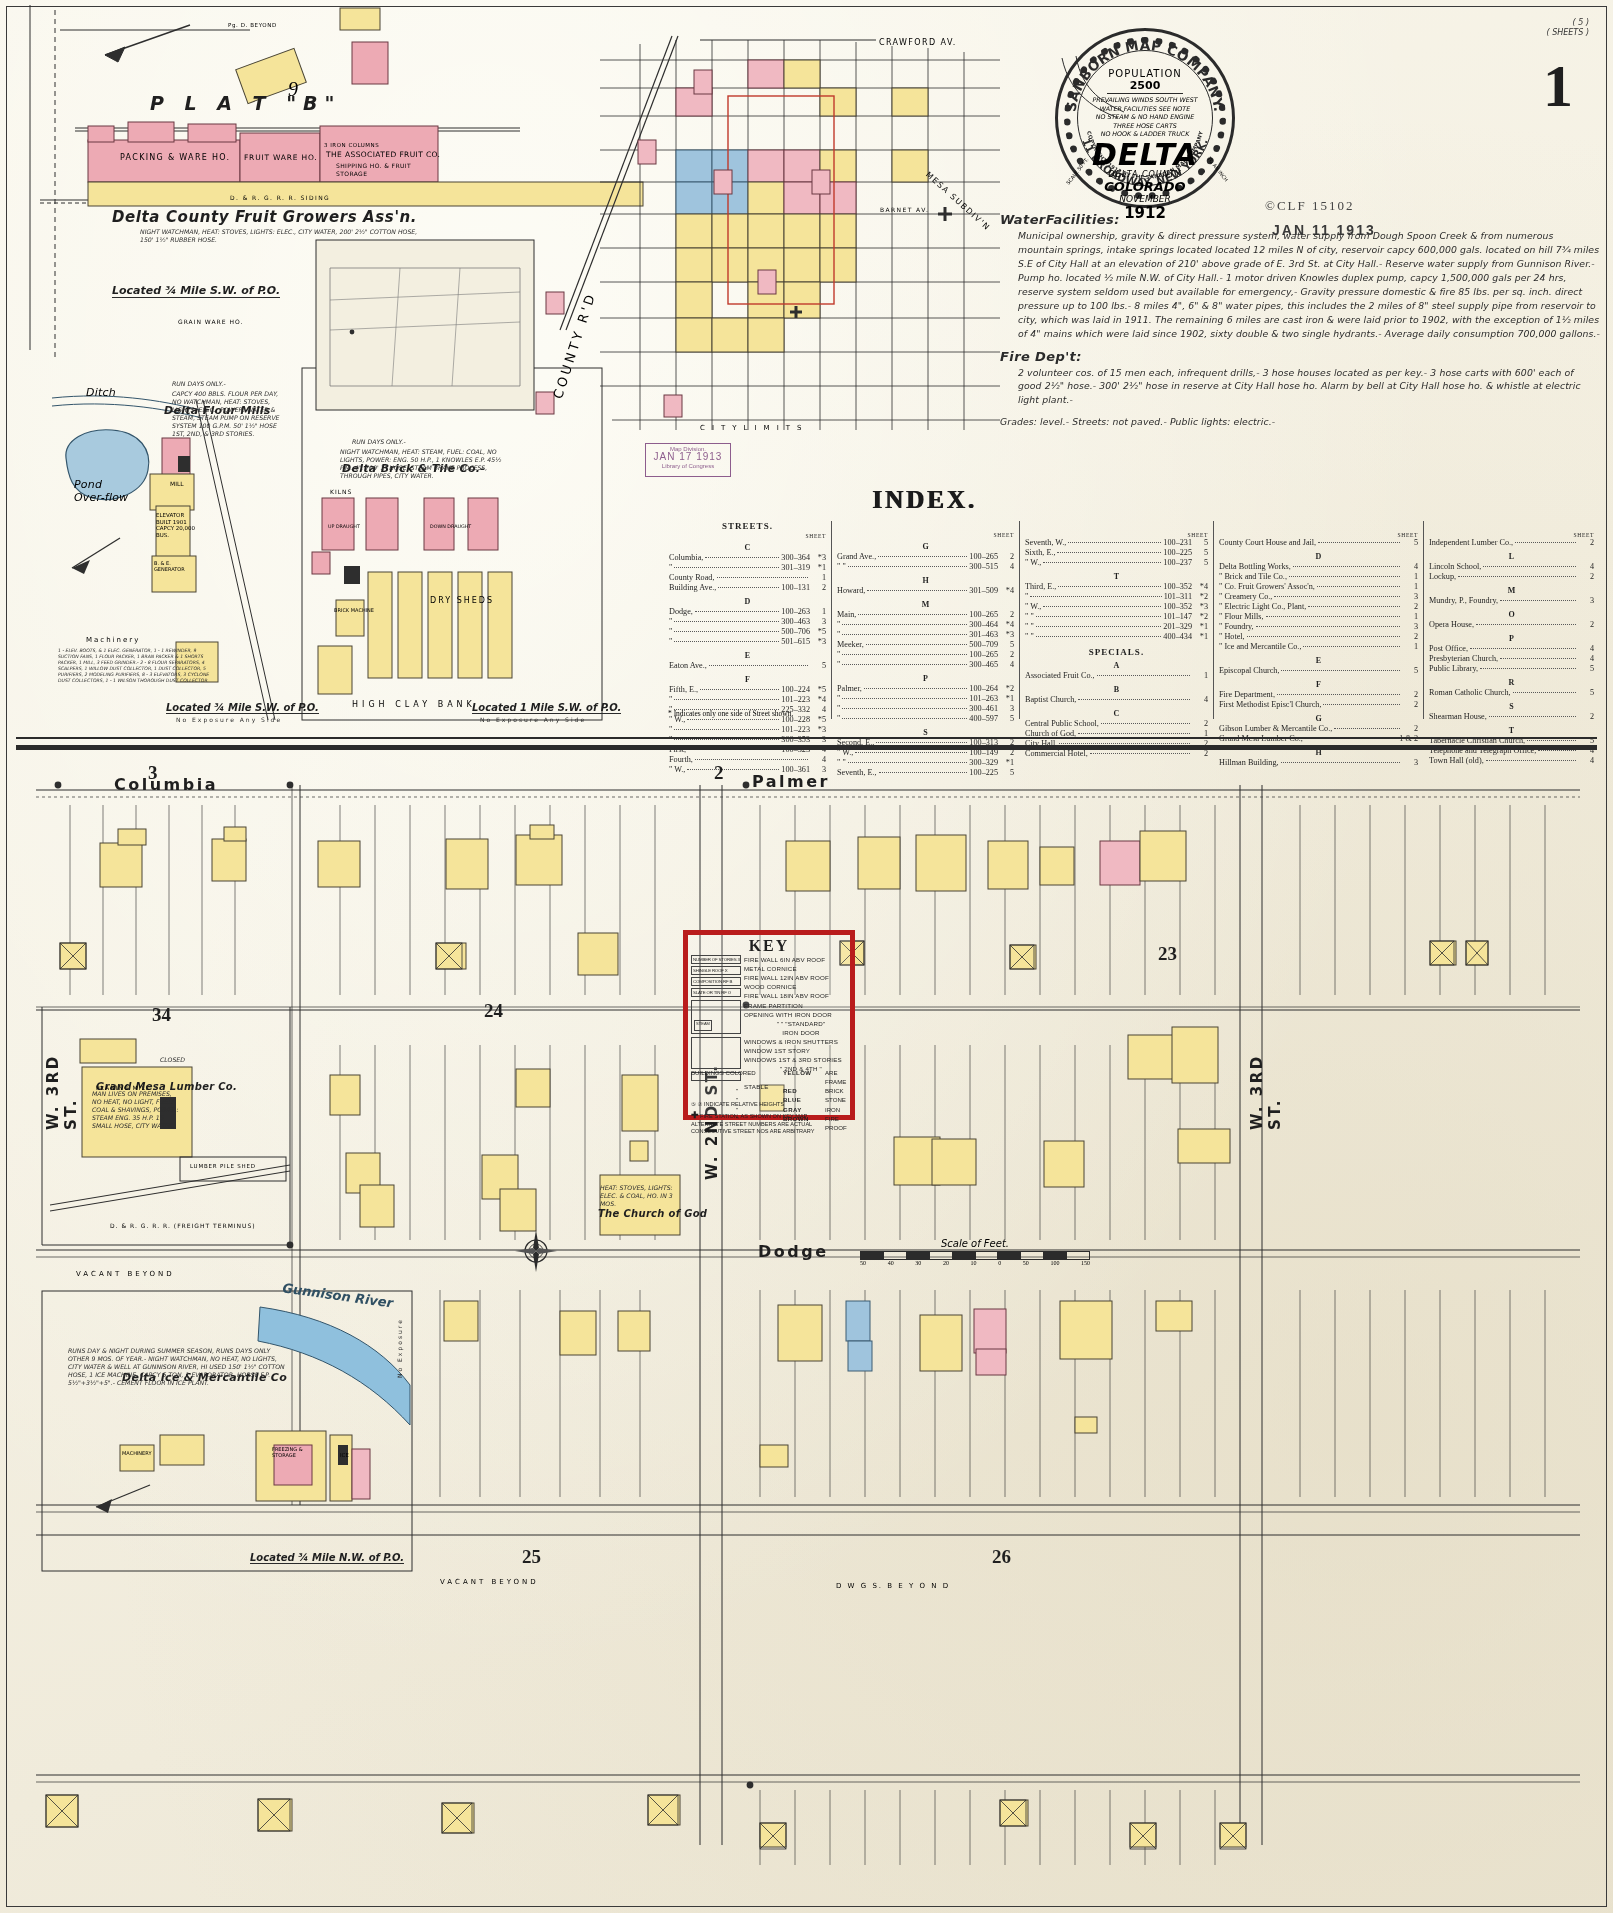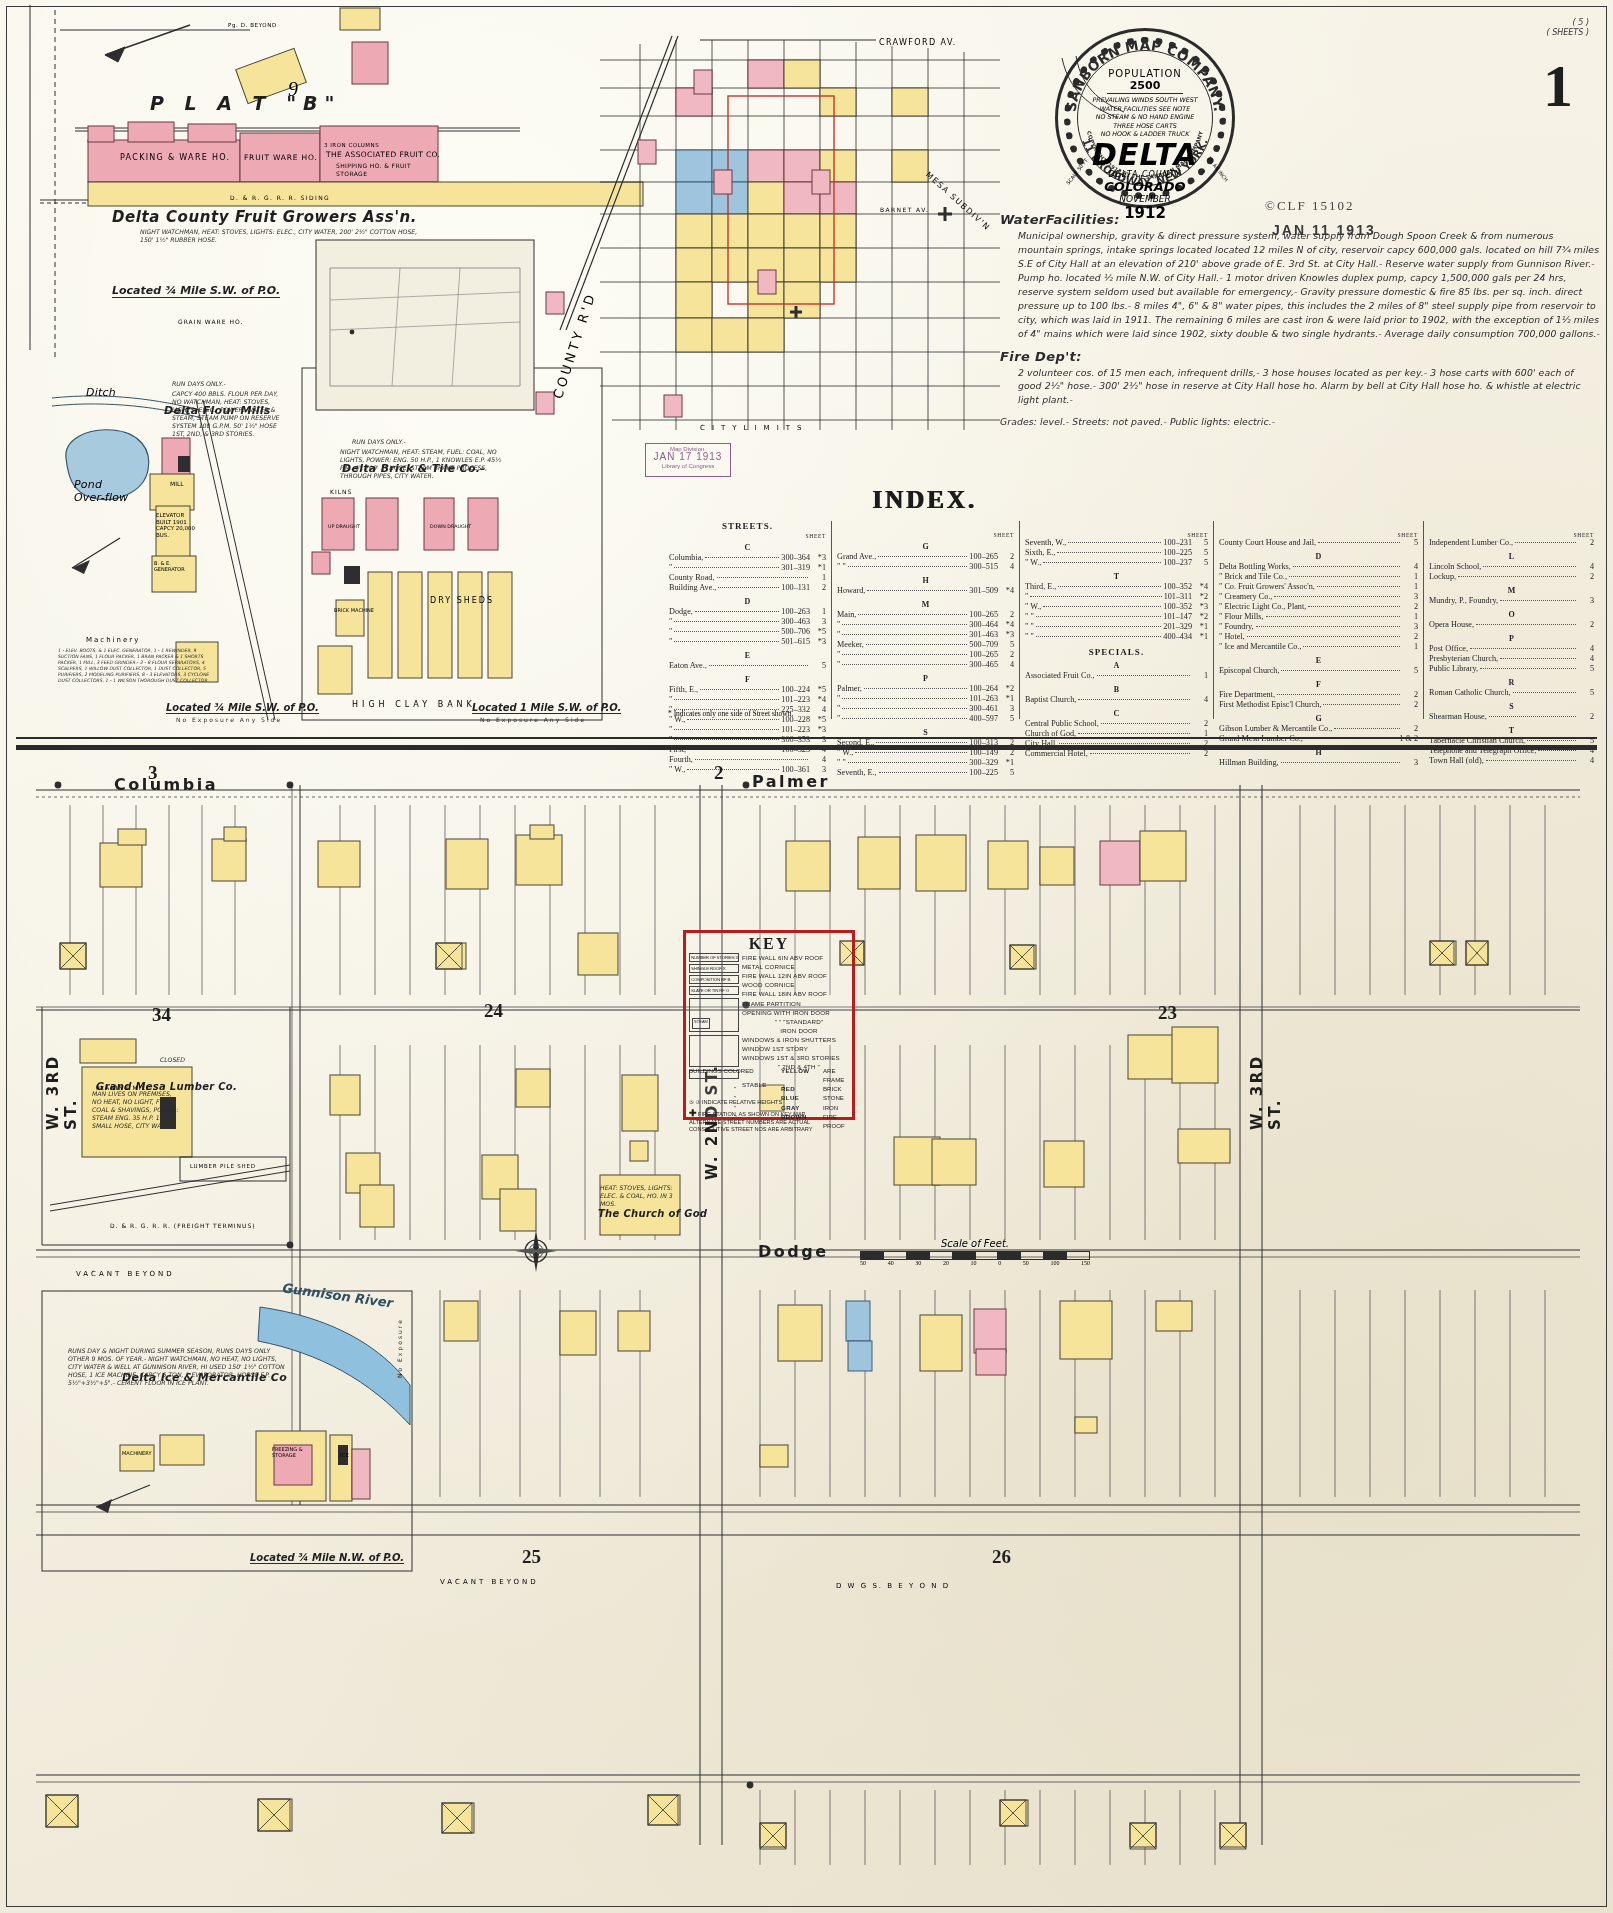--- a/index.html
+++ b/index.html
@@ -169,21 +169,21 @@
   }
   .streetname-v{
     font-family:"DejaVu Sans",sans-serif; font-weight:bold; font-size:15px;
     letter-spacing:2.5px; color:#1f1f1f;
     writing-mode:vertical-rl; transform:rotate(180deg);
   }
 
   
   #key-box{
     position:absolute; left:683px; top:930px; width:172px; height:190px;
-    border:3px solid #b91c1c; background:rgba(255,255,255,.12);
+    border:5px solid #b91c1c; background:rgba(255,255,255,.12);
     font-family:"Liberation Sans",sans-serif; color:#1f1f1f;
   }
   #key-box .key-title{
     text-align:center; font-family:"Liberation Serif",serif; font-weight:bold;
     font-size:16px; letter-spacing:2px; line-height:1; margin-top:3px;
   }
   .key-rows{ position:absolute; left:56px; top:20px; width:114px; font-size:6.2px; line-height:1.47; letter-spacing:.2px;}
   .key-swatch-col{ position:absolute; left:3px; top:20px; width:50px; }
   .key-swatch{ height:9px; border:1px solid #444; margin-bottom:2px; font-size:4.4px;
      display:flex; align-items:center; padding-left:1px; letter-spacing:-.2px;}
@@ -1309,21 +1309,21 @@
   <div class="abs streetname" style="left:752px;top:772px;">Palmer</div>
   <div class="abs streetname" style="left:758px;top:1242px;">Dodge</div>
   <div class="abs streetname-v" style="left:44px;top:1030px;height:100px;">W. 3RD ST.</div>
   <div class="abs streetname-v" style="left:703px;top:1060px;height:120px;">W. 2ND ST.</div>
   <div class="abs streetname-v" style="left:1248px;top:1030px;height:100px;">W. 3RD ST.</div>
 
   <div class="abs blocknum" style="left:148px;top:762px;">3</div>
   <div class="abs blocknum" style="left:714px;top:762px;">2</div>
   <div class="abs blocknum" style="left:152px;top:1004px;">34</div>
   <div class="abs blocknum" style="left:484px;top:1000px;">24</div>
-  <div class="abs blocknum" style="left:1158px;top:1002px;">23</div>
+  <div class="abs blocknum" style="left:1158px;top:943px;">23</div>
   <div class="abs blocknum" style="left:522px;top:1546px;">25</div>
   <div class="abs blocknum" style="left:992px;top:1546px;">26</div>
 
   <div class="abs rivername" style="left:282px;top:1288px;transform:rotate(8deg);">Gunnison River</div>
 
   <div class="abs mill-title" style="left:96px;top:1043px;font-size:10px;">Grand Mesa Lumber Co.</div>
   <div class="abs mill-note" style="left:160px;top:1056px;">CLOSED</div>
   <div class="abs mill-note" style="left:92px;top:1090px;width:88px;">MAN LIVES ON PREMISES, NO HEAT, NO LIGHT, FUEL: COAL &amp; SHAVINGS, POWER: STEAM ENG. 35 H.P. 15 SMALL HOSE, CITY WATER.</div>
   <div class="abs lbl" style="left:96px;top:1084px;font-size:6px;letter-spacing:1px;">PLANING MILL</div>
   <div class="abs lbl" style="left:190px;top:1163px;font-size:5.5px;letter-spacing:.8px;">LUMBER PILE SHED</div>

